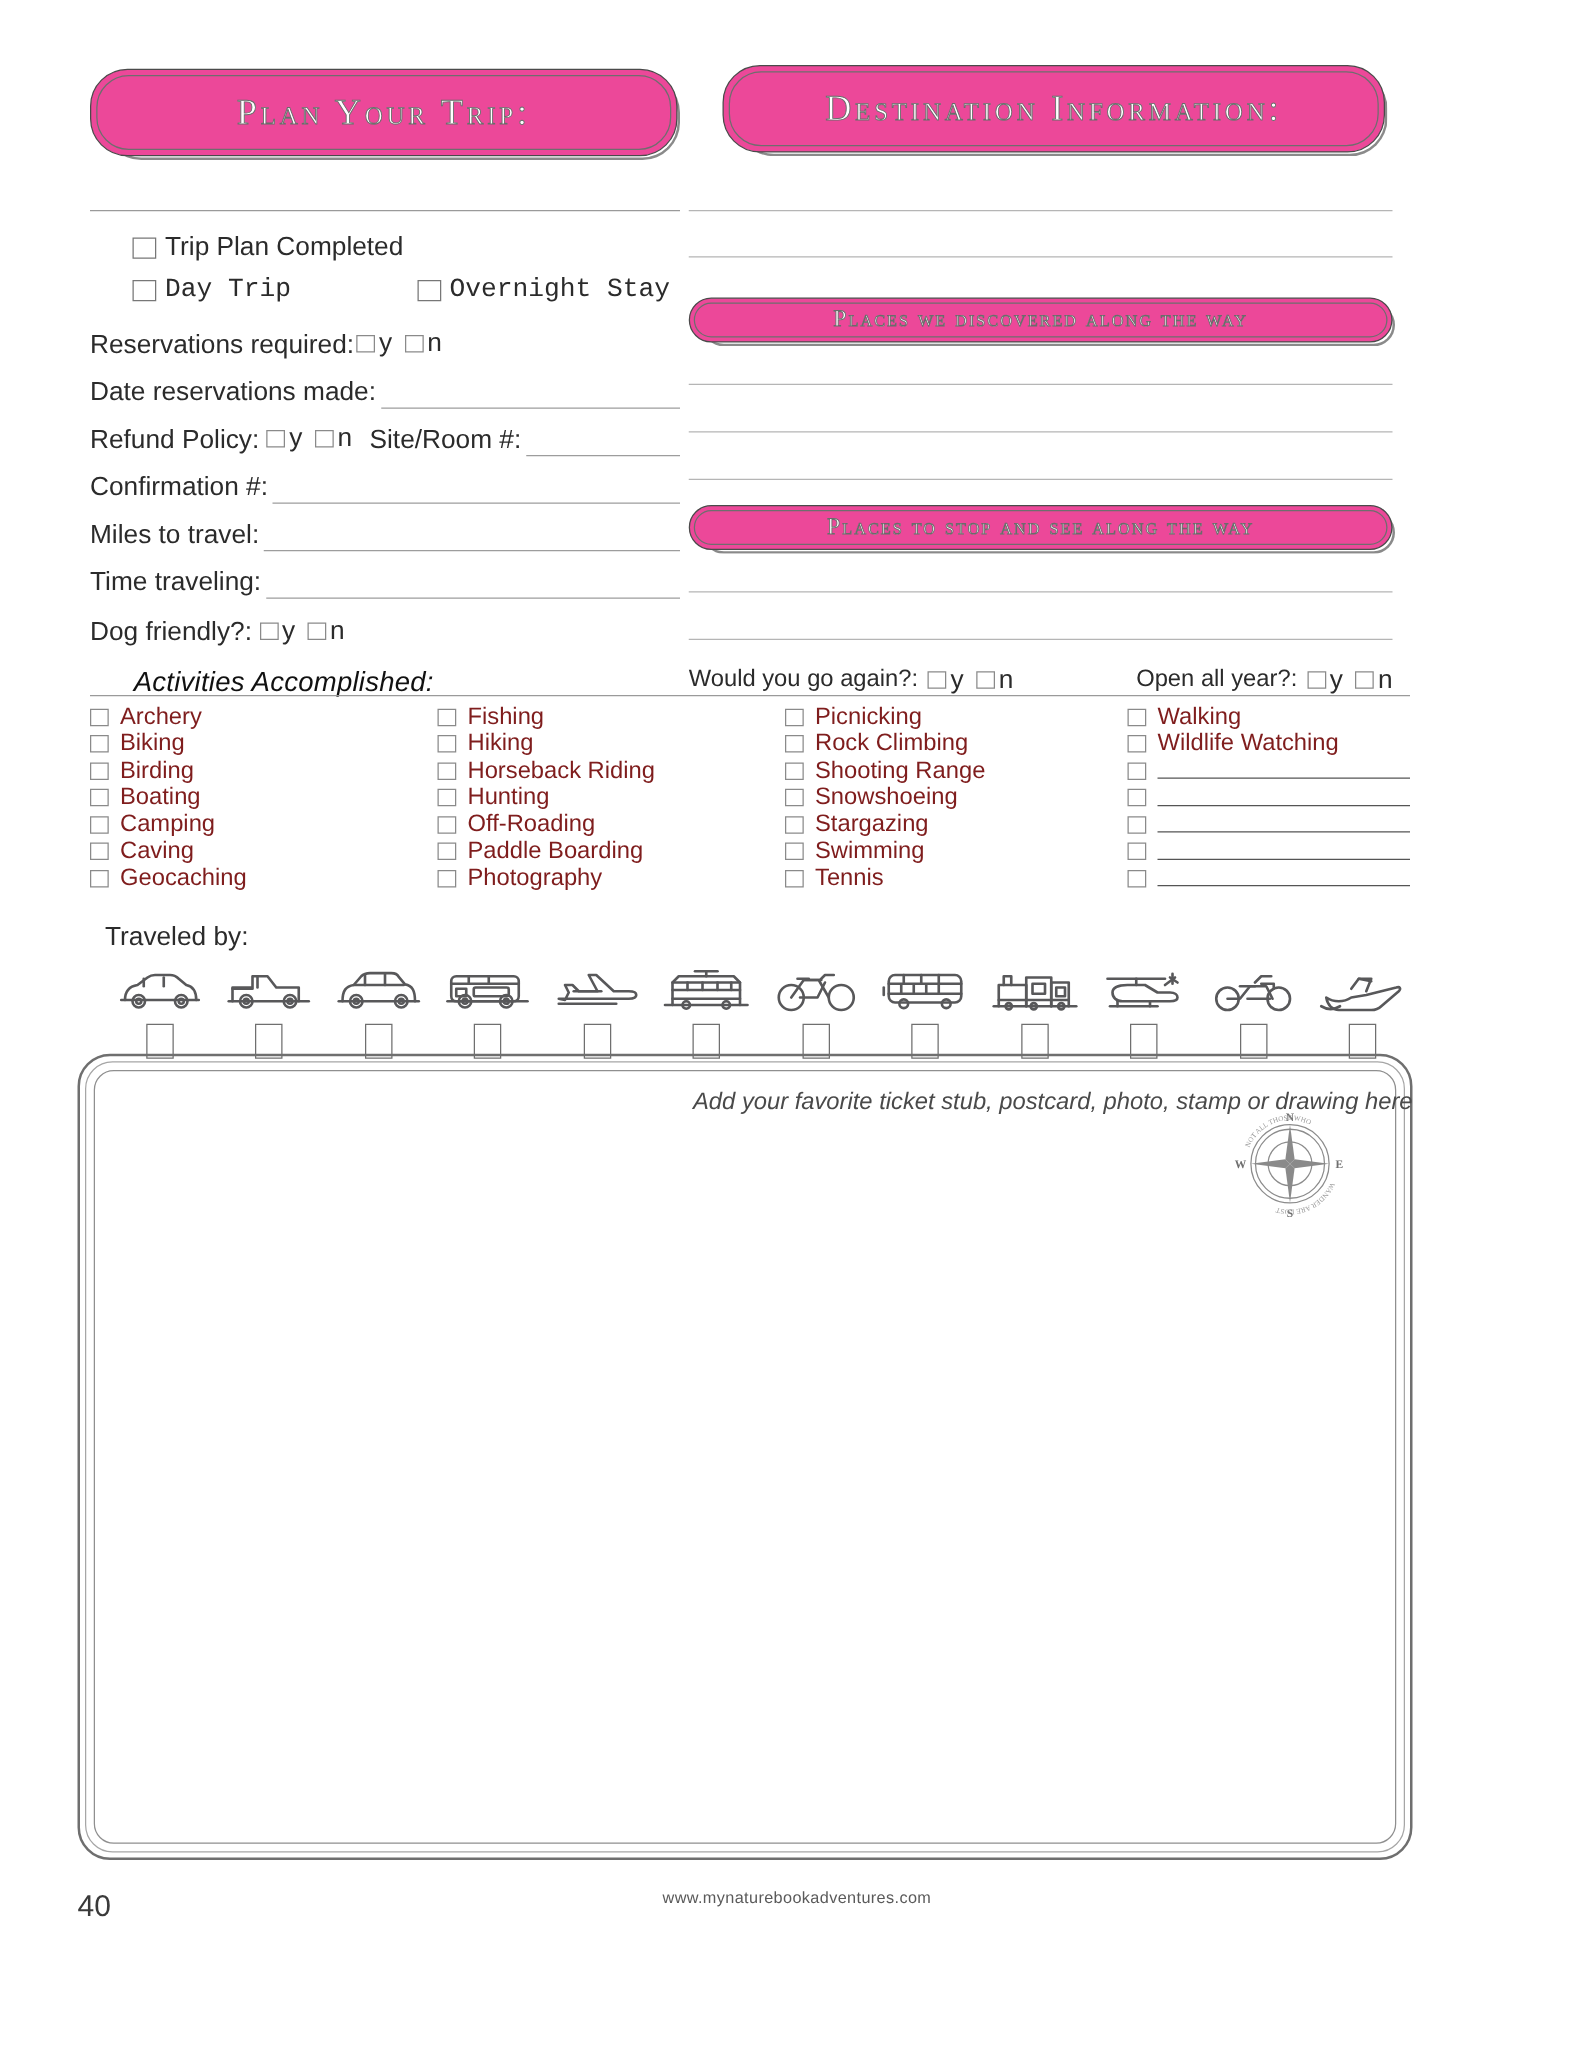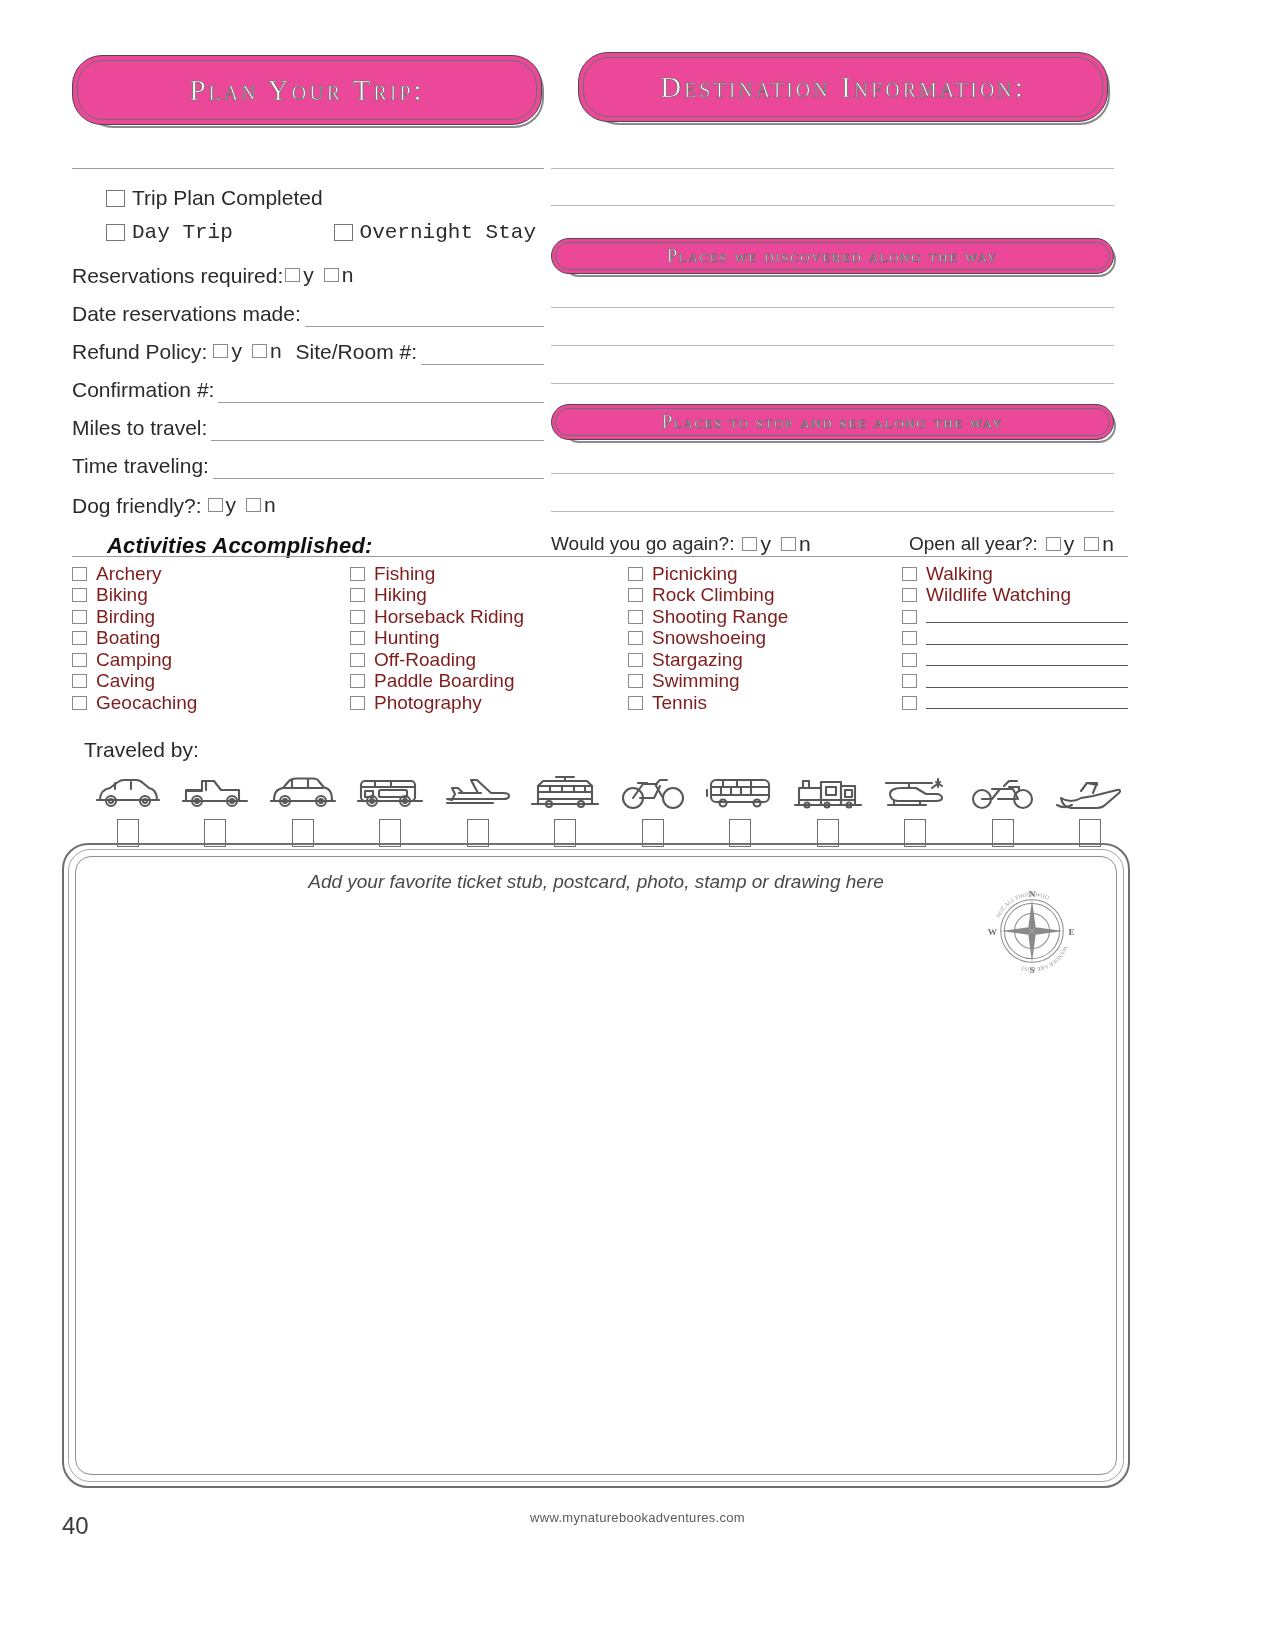--- a/index.html
+++ b/index.html
@@ -76,21 +76,21 @@
          height:38px; }
   .frow .txt{ white-space:nowrap; line-height:1; padding-bottom:3px;}
   .frow .fill{ flex:1; border-bottom:1.3px solid #9d9d9d; height:22px; margin-left:4px;}
 
   .chk-line{ display:flex; align-items:center; gap:7px; font-size:21px; height:34px;}
 
   .yn{ display:inline-flex; align-items:center; gap:3px; font-size:21px; }
   .yn + .yn{ margin-left:10px; }
 
   .act-title{
-    font-size:22px; font-weight:bold; font-style:italic; color:#111;
+    font-size:22px; font-weight:normal; font-style:italic; color:#111;
     letter-spacing:0.2px;
   }
 
   
   #right-col{ position:absolute; left:551px; top:168px; width:563px; }
   .dest-line{ height:1px; background:#b5b5b5; margin:0; }
 
   
   #activities{
     position:absolute; left:72px; top:563px; width:1056px;
@@ -111,21 +111,21 @@
   #photo-frame{
     position:absolute; left:62px; top:843px; width:1068px; height:645px;
   }
   .pf-l1,.pf-l2,.pf-l3{
     position:absolute; border-style:solid; border-radius:26px;
   }
   .pf-l1{ left:0; top:0; right:0; bottom:0; border-width:2.5px; border-color:#6f6f6f;}
   .pf-l2{ left:6px; top:6px; right:6px; bottom:6px; border-width:1.5px; border-color:#a6a6a6; border-radius:22px;}
   .pf-l3{ left:13px; top:13px; right:13px; bottom:13px; border-width:1px; border-color:#8f8f8f; border-radius:16px;}
   #photo-caption{
-    position:absolute; left:0; right:0; top:28px; text-align:center;
+    position:absolute; left:0; right:0; top:28px; text-align:right;
     font-size:19px; font-style:italic; color:#4a4a4a;
   }
   #compass{ position:absolute; right:52px; top:42px; width:92px; height:92px; }
 
   
   #page-num{ position:absolute; left:62px; top:1512px; font-size:24px; color:#3a3a3a;}
   #footer-url{ position:absolute; left:0; right:0; top:1510px; text-align:center;
                font-size:13px; color:#5a5a5a; letter-spacing:0.3px;}
 </style>
 </head>

